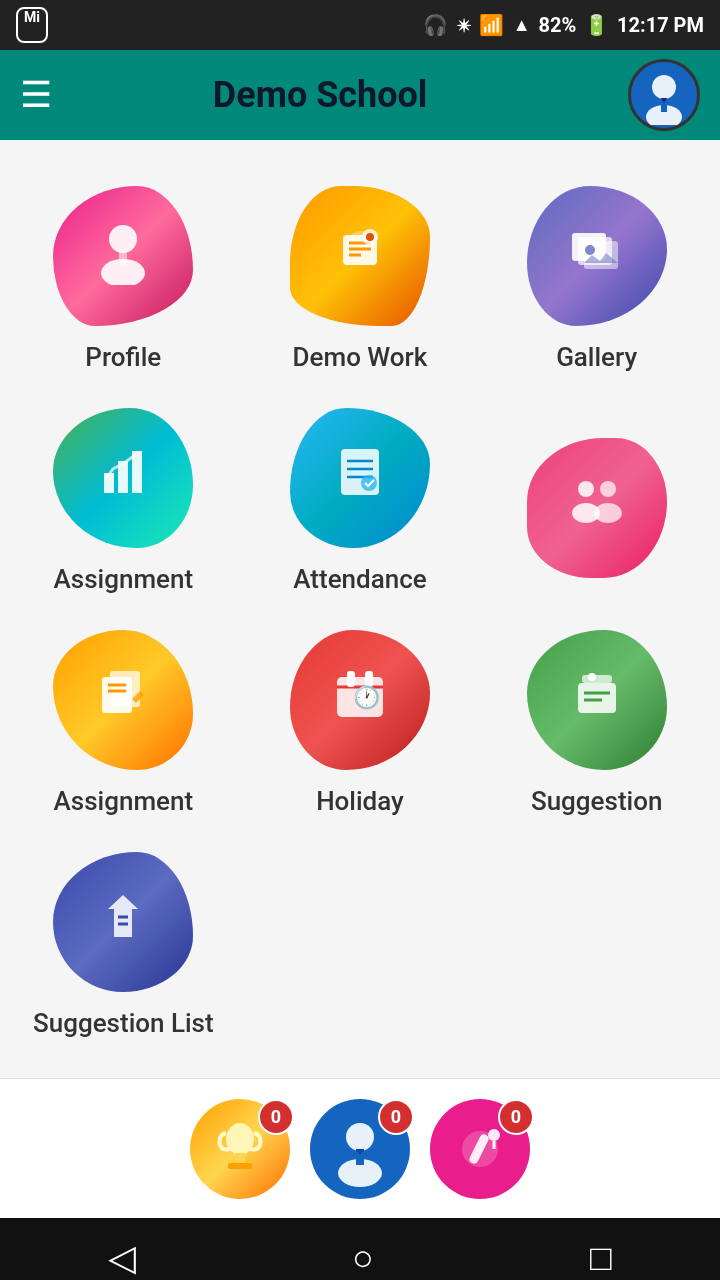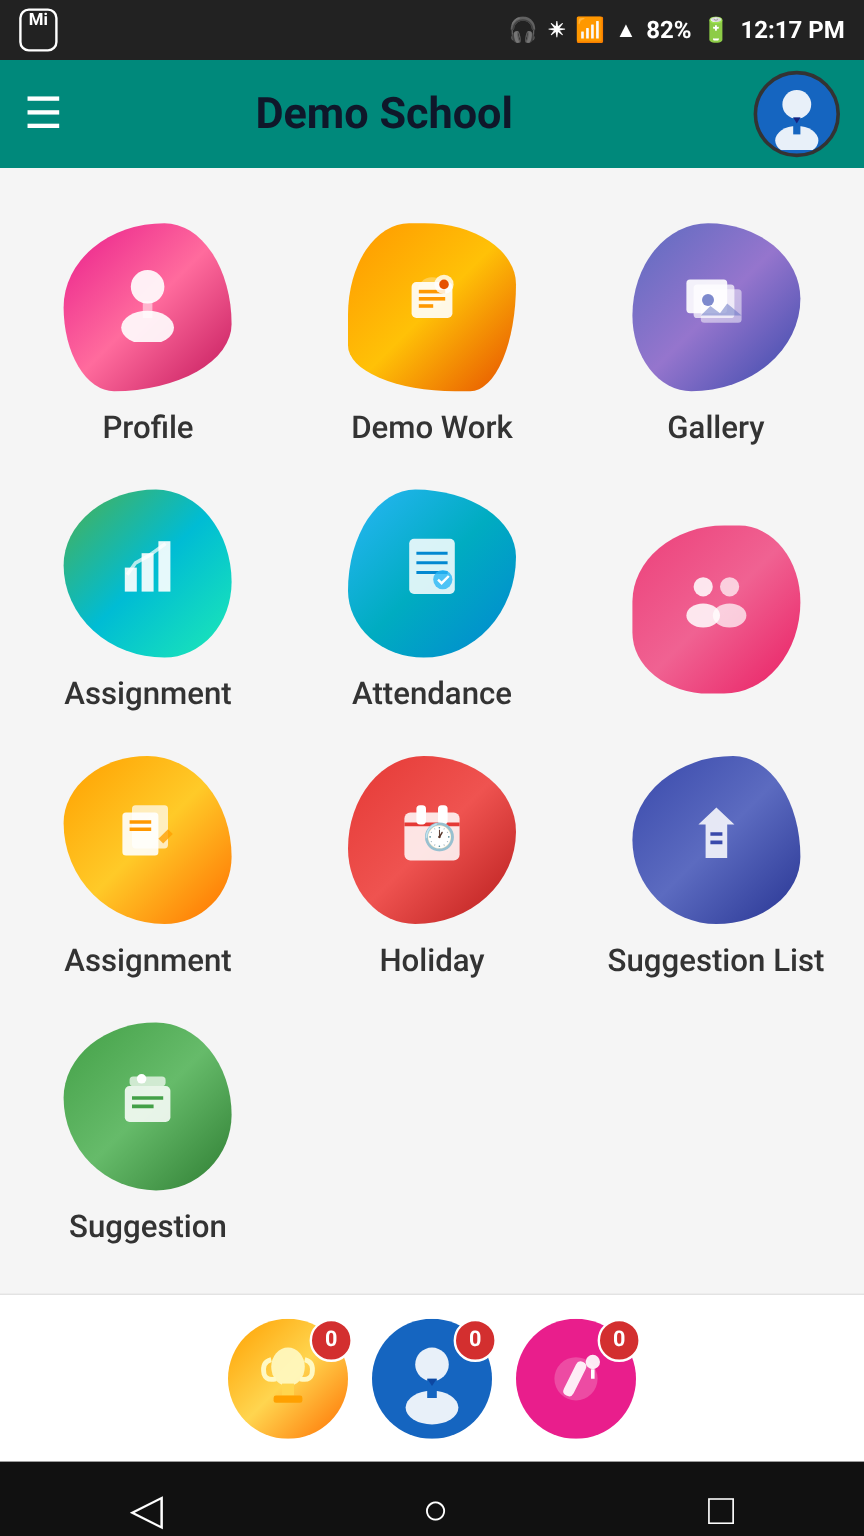--- a/index.html
+++ b/index.html
@@ -330,40 +330,40 @@
               <rect x="12" y="18" width="46" height="40" rx="5" fill="white" opacity="0.85"></rect>
               <line x1="12" y1="28" x2="58" y2="28" stroke="#e53935" stroke-width="3"></line>
               <rect x="22" y="12" width="8" height="16" rx="3" fill="white"></rect>
               <rect x="40" y="12" width="8" height="16" rx="3" fill="white"></rect>
               <text x="28" y="46" fill="#e53935" font-size="22" font-weight="bold">🕐</text>
             </svg></div>
         </div>
         <span class="item-label">Holiday</span>
       </div>
       <div class="grid-item">
-        <div class="icon-blob blob-suggestionlist">
-          <div class="icon-inner"><svg width="70" height="70" viewBox="0 0 70 70">
-              <polygon points="35,14 50,28 44,28 44,56 26,56 26,28 20,28" fill="white" opacity="0.85"></polygon>
-              <line x1="30" y1="36" x2="40" y2="36" stroke="#3949ab" stroke-width="3"></line>
-              <line x1="30" y1="43" x2="40" y2="43" stroke="#3949ab" stroke-width="3"></line>
-            </svg></div>
-        </div>
-        <span class="item-label">Suggestion List</span>
-      </div>
-      <div class="grid-item">
         <div class="icon-blob blob-suggestion">
           <div class="icon-inner"><svg width="70" height="70" viewBox="0 0 70 70">
               <rect x="16" y="24" width="38" height="30" rx="4" fill="white" opacity="0.85"></rect>
               <rect x="20" y="16" width="30" height="8" rx="3" fill="white" opacity="0.7"></rect>
               <line x1="22" y1="34" x2="48" y2="34" stroke="#43a047" stroke-width="3"></line>
               <line x1="22" y1="41" x2="40" y2="41" stroke="#43a047" stroke-width="3"></line>
               <circle cx="30" cy="18" r="4" fill="white"></circle>
             </svg></div>
         </div>
         <span class="item-label">Suggestion</span>
+      </div>
+      <div class="grid-item">
+        <div class="icon-blob blob-suggestionlist">
+          <div class="icon-inner"><svg width="70" height="70" viewBox="0 0 70 70">
+              <polygon points="35,14 50,28 44,28 44,56 26,56 26,28 20,28" fill="white" opacity="0.85"></polygon>
+              <line x1="30" y1="36" x2="40" y2="36" stroke="#3949ab" stroke-width="3"></line>
+              <line x1="30" y1="43" x2="40" y2="43" stroke="#3949ab" stroke-width="3"></line>
+            </svg></div>
+        </div>
+        <span class="item-label">Suggestion List</span>
       </div>
     </div>
 </div>
 
 <div class="bottom-action-bar">
 
   <div class="action-icon-wrap">
     <div class="action-icon-circle">
       <div class="trophy-icon">
         <svg width="60" height="60" viewBox="0 0 60 60">

